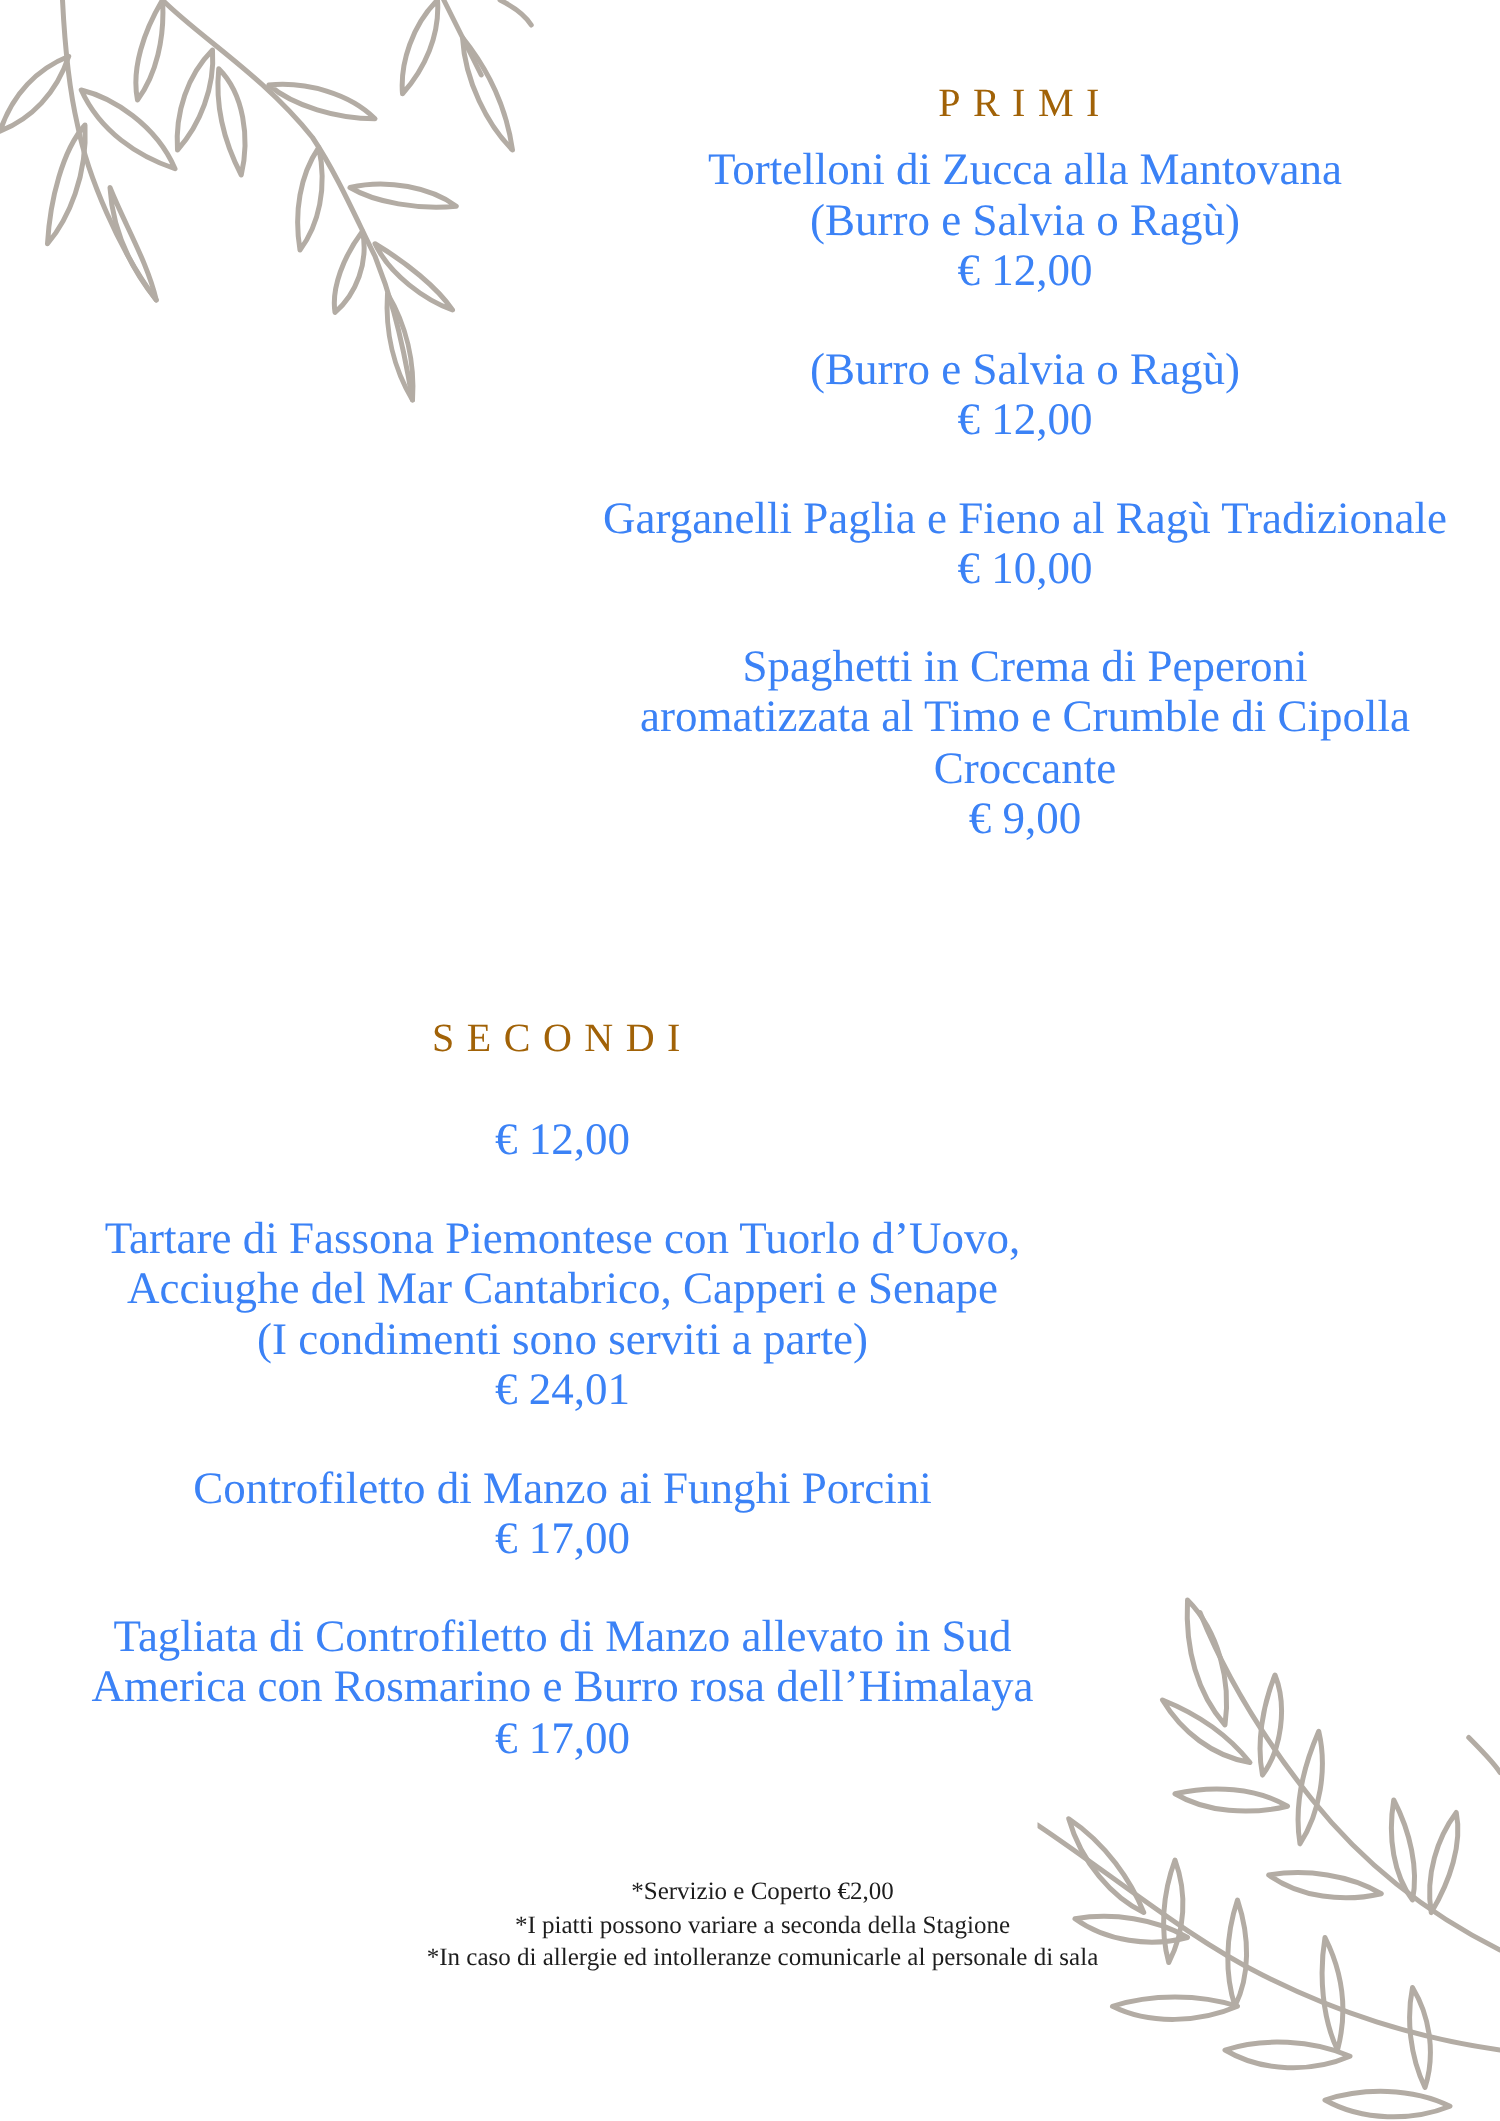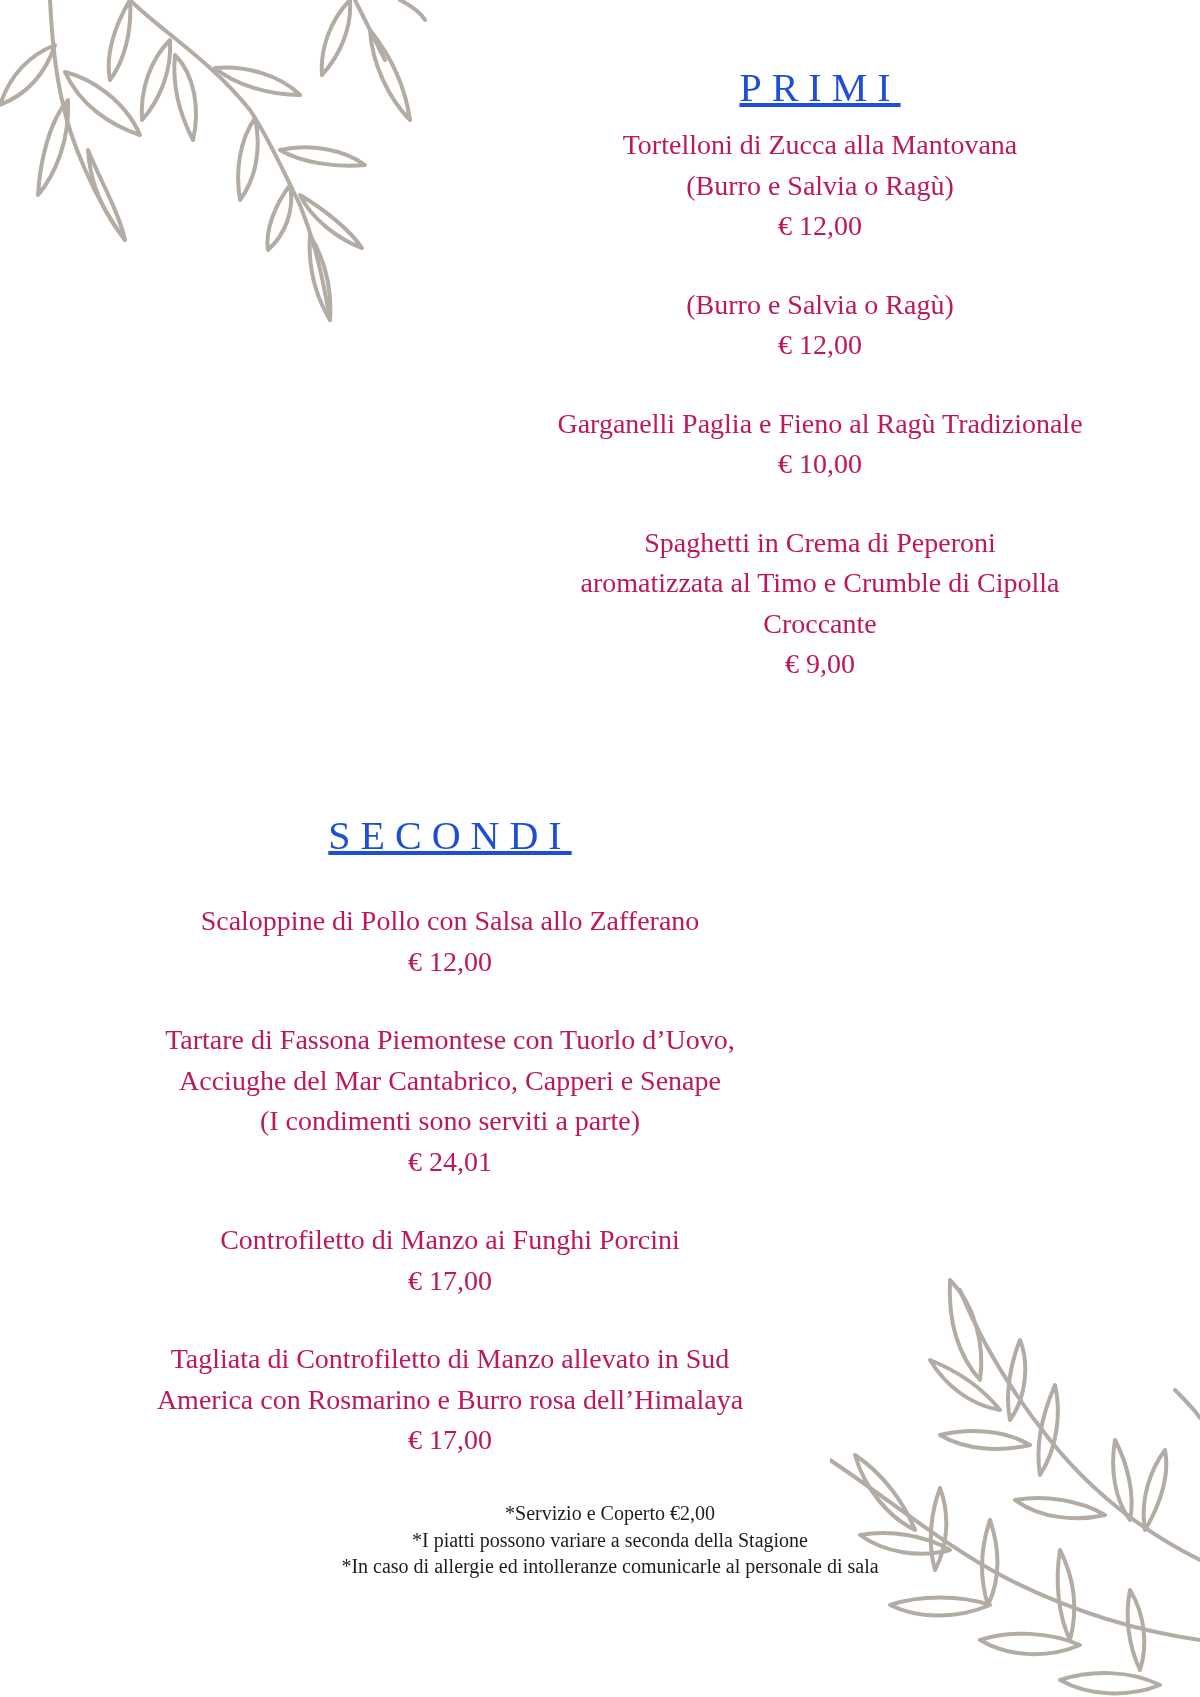--- a/index.html
+++ b/index.html
@@ -6,27 +6,26 @@
   body {
     width: 1200px; height: 1697px; position: relative; overflow: hidden;
     font-family: "Liberation Serif", "DejaVu Serif", serif;
     color: #1a1a1a;
   }
   .leaf-deco { position: absolute; pointer-events: none; }
   .leaf-deco svg { display: block; }
   .leaf-deco path { fill: none; stroke: #b3aca4; stroke-width: 4; stroke-linecap: round; stroke-linejoin: round; }
   .section { position: absolute; text-align: center; }
   .section-title {
-    font-size: 40px; letter-spacing: 10px; font-weight: 400; margin: 0 0 14px 0;
-    color: #1d4ed8;
-    text-decoration: underline;
+    font-size: 32px; letter-spacing: 10px; font-weight: 400; margin: 0 0 14px 0;
+    color: #a16207;
   }
   .dish { margin: 0 0 30px 0; }
   .dish-line, .dish-price {
-    font-size: 28px; line-height: 40.5px; color: #be185d; white-space: nowrap;
+    font-size: 36px; line-height: 40.5px; color: #3b82f6; white-space: nowrap;
   }
   #primi { left: 480px; width: 680px; top: 64px; }
   #secondi { left: 60px; width: 780px; top: 812px; }
   #secondi .section-title { margin-bottom: 42px; }
   #secondi .dish { margin-bottom: 38px; }
   #primi .dish { margin-bottom: 38px; }
   .notes {
     position: absolute; left: 280px; width: 660px; top: 1500px; text-align: center;
   }
   .note { font-size: 20px; line-height: 26.5px; color: #1d1d1d; white-space: nowrap; }
@@ -108,21 +107,20 @@
     <div class="dish-line">Spaghetti in Crema di Peperoni</div>
     <div class="dish-line">aromatizzata al Timo e Crumble di Cipolla</div>
     <div class="dish-line">Croccante</div>
     <div class="dish-price">€ 9,00</div>
   </div>
 </div>
 
 <div class="section" id="secondi">
   <h2 class="section-title">SECONDI</h2>
   <div class="dish">
-    <div class="dish-line">Scaloppine di Pollo con Salsa allo Zafferano</div>
     <div class="dish-price">€ 12,00</div>
   </div>
   <div class="dish">
     <div class="dish-line">Tartare di Fassona Piemontese con Tuorlo d’Uovo,</div>
     <div class="dish-line">Acciughe del Mar Cantabrico, Capperi e Senape</div>
     <div class="dish-line">(I condimenti sono serviti a parte)</div>
     <div class="dish-price">€ 24,01</div>
   </div>
   <div class="dish">
     <div class="dish-line">Controfiletto di Manzo ai Funghi Porcini</div>

